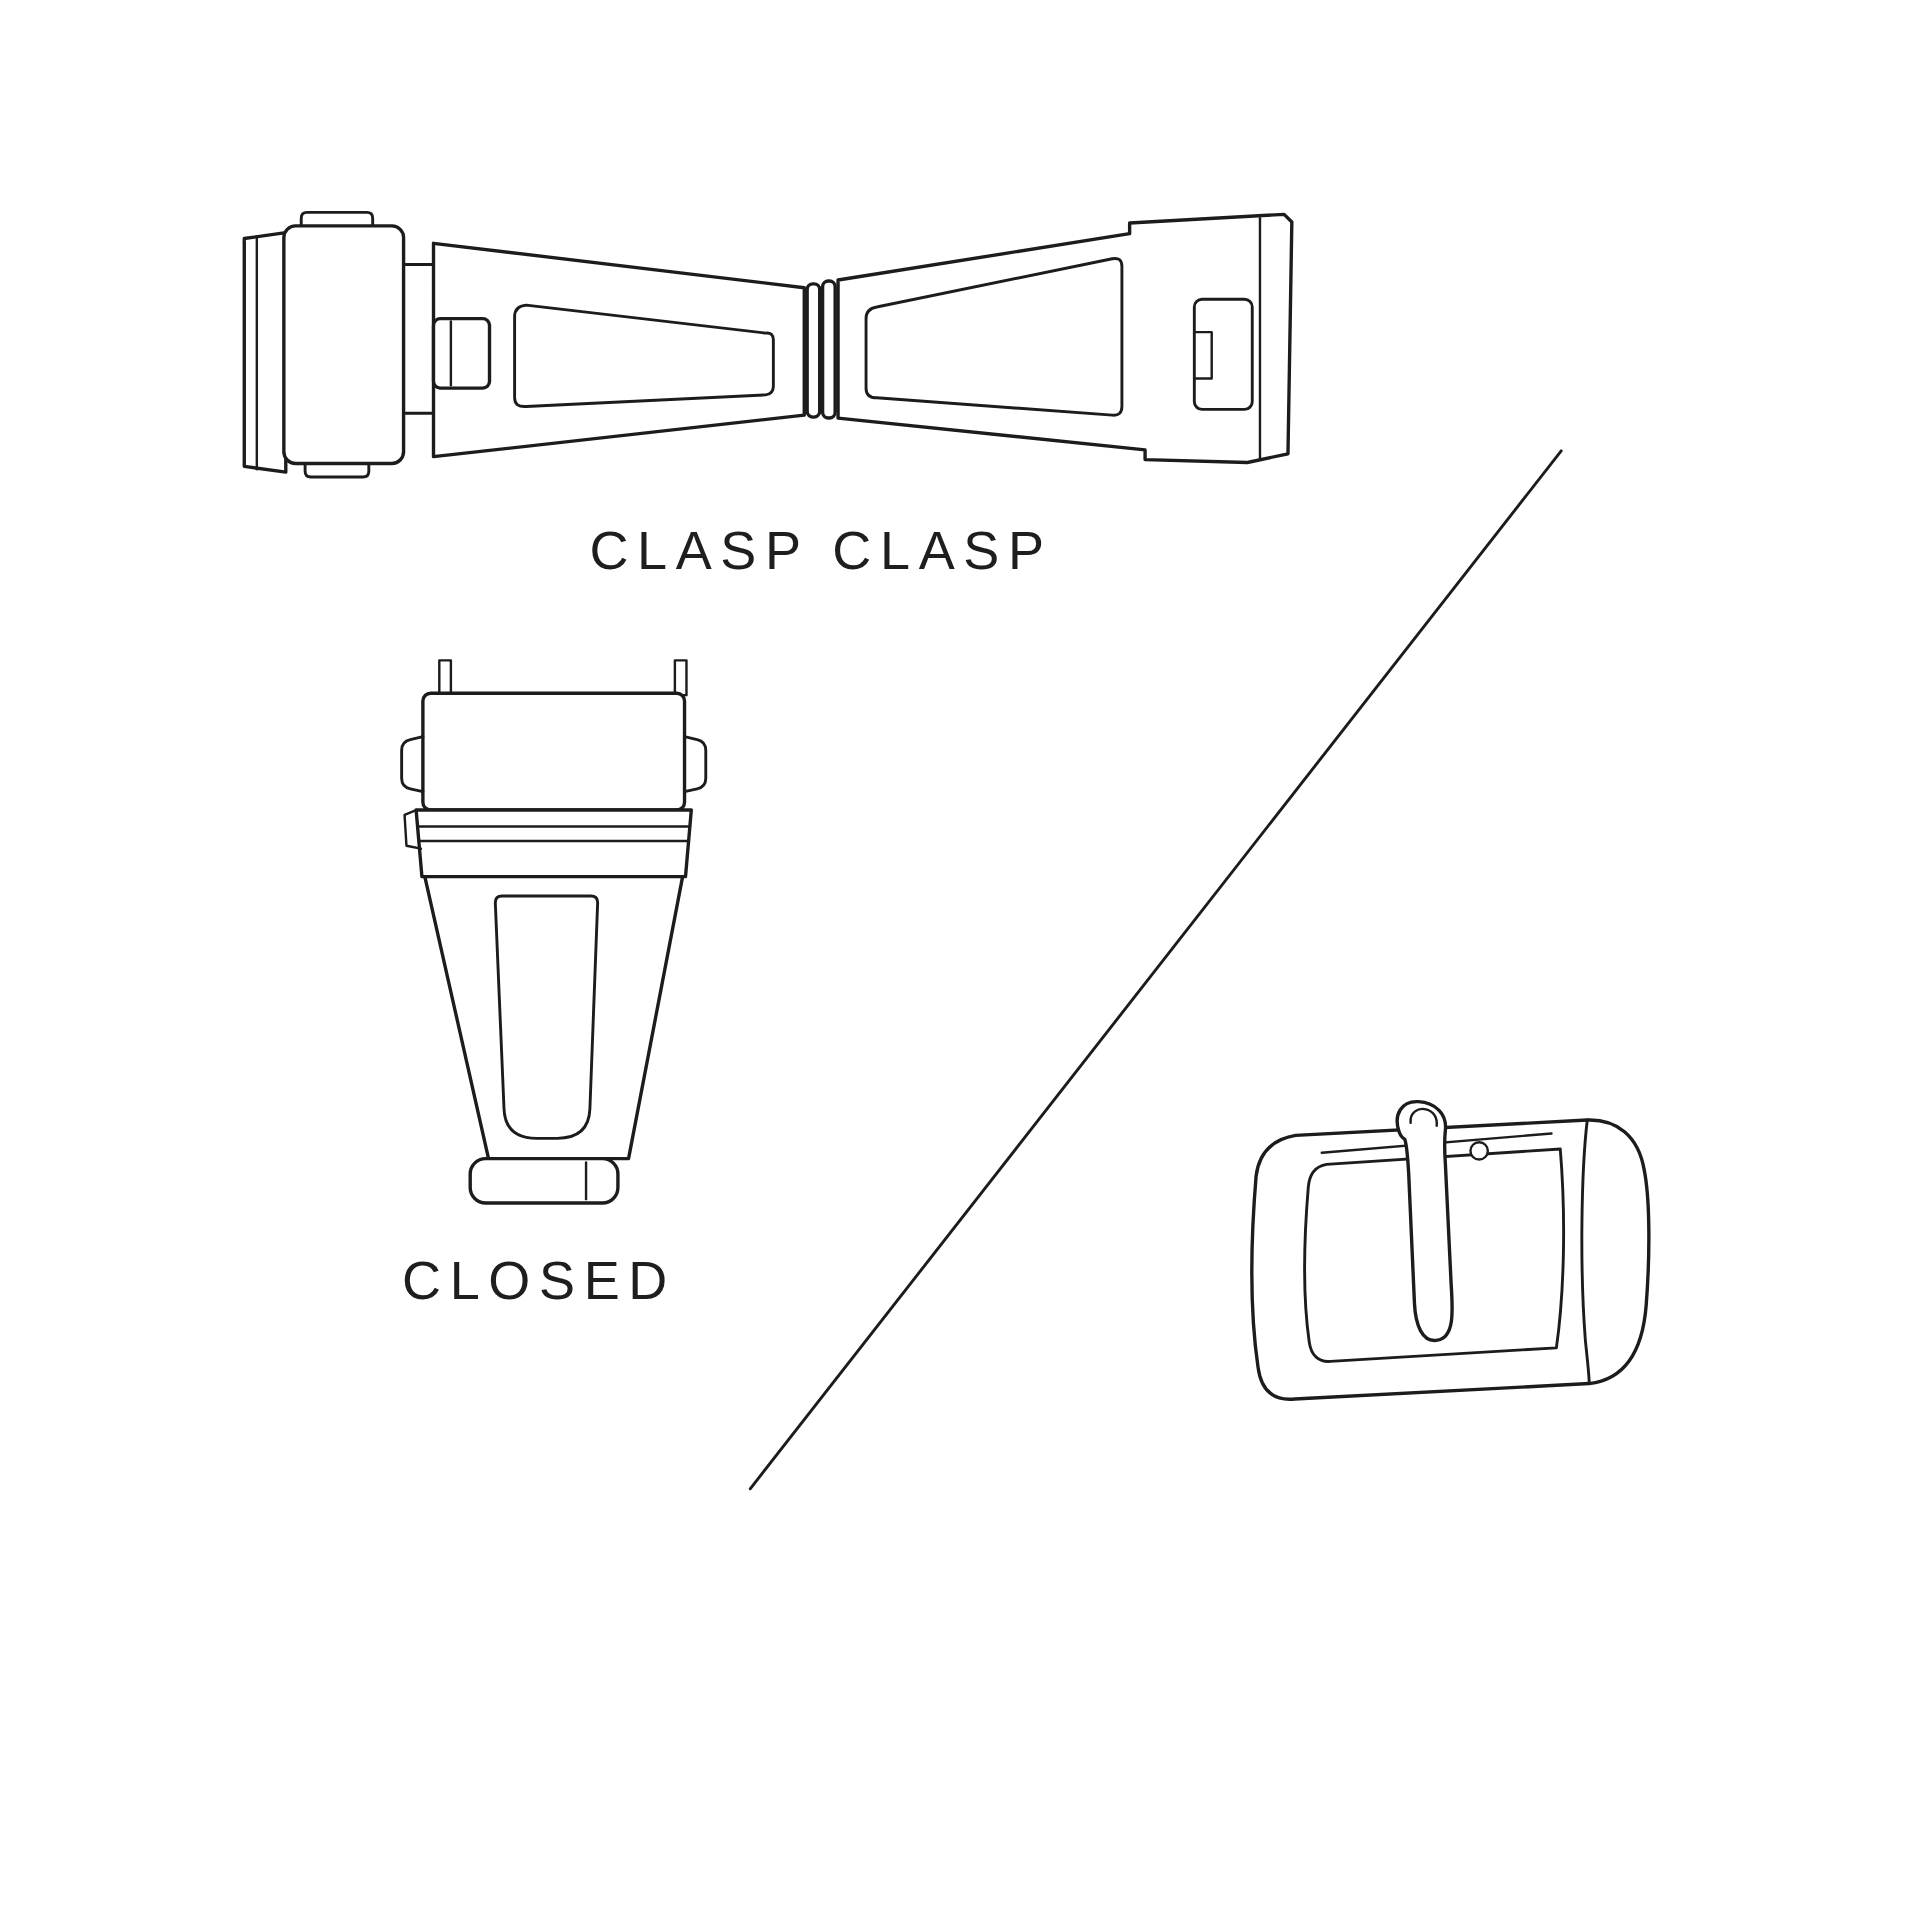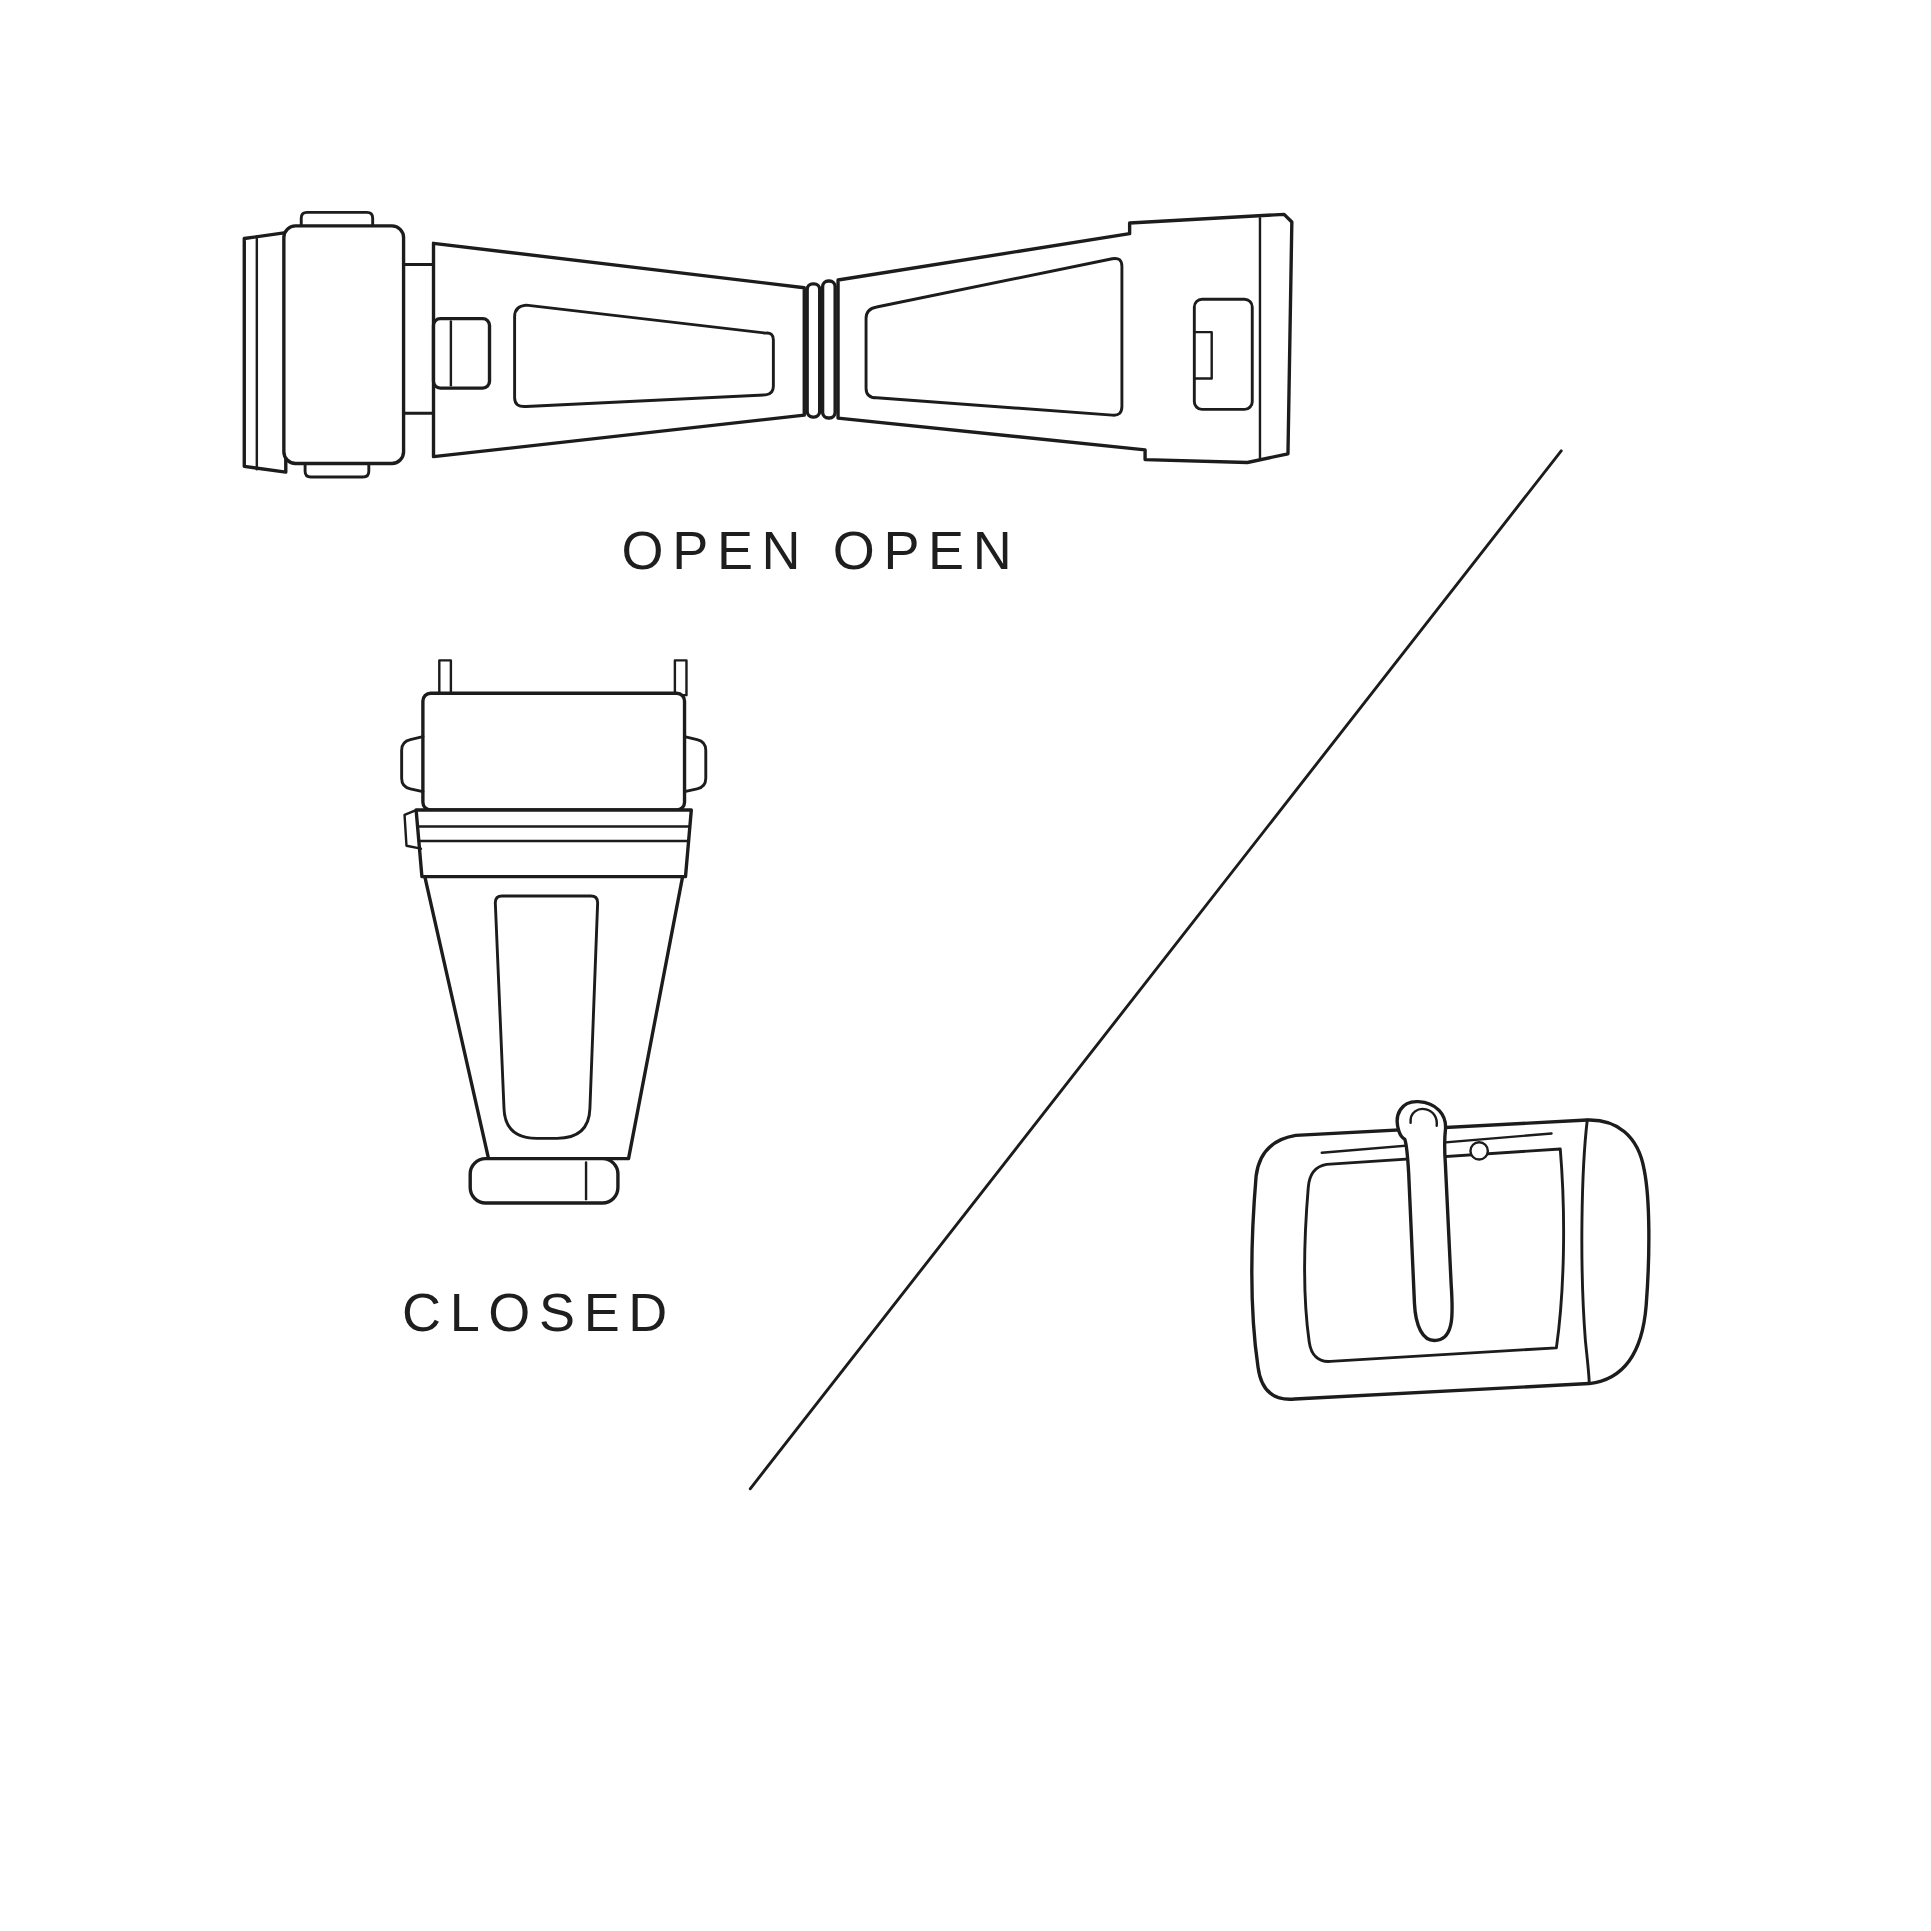--- a/index.html
+++ b/index.html
@@ -27,21 +27,21 @@
   .caption {
     position: absolute;
     transform: translateX(-50%);
     font-size: 54px;
     font-weight: 400;
     letter-spacing: 0.16em;
     color: #1e1e1e;
     white-space: nowrap;
   }
   .caption.open-clasp { left: 821px; top: 519px; }
-  .caption.closed { left: 539px; top: 1281px; }
+  .caption.closed { left: 539px; top: 1249px; }
   .diagram-title {
     position: absolute;
     left: 981px;
     top: 1738px;
     transform: translateX(-50%);
     font-size: 81px;
     font-weight: 500;
     letter-spacing: 0.30em;
     color: #1b1b1b;
     white-space: nowrap;
@@ -148,19 +148,19 @@
                  C1505,1360 1506,1385 1489,1388
                  C1473,1391 1466,1372 1465,1350
                  L1459,1215
                  C1458,1198 1457,1186 1455,1180
                  C1451,1178 1450,1175 1449,1172 Z" fill="#ffffff"></path>
         <path d="M1461,1163 C1460,1152 1469,1147 1477,1149 C1485,1151 1489,1158 1488,1166" stroke-width="2.5"></path>
       </g>
     </g>
   </svg>
 
-  <div class="caption open-clasp">OPEN OPEN</div>
+  <div class="caption open-clasp">CLASP CLASP</div>
 
   <div class="caption closed">CLOSED</div>
 
 
 </div>
 
 
 </body></html>

